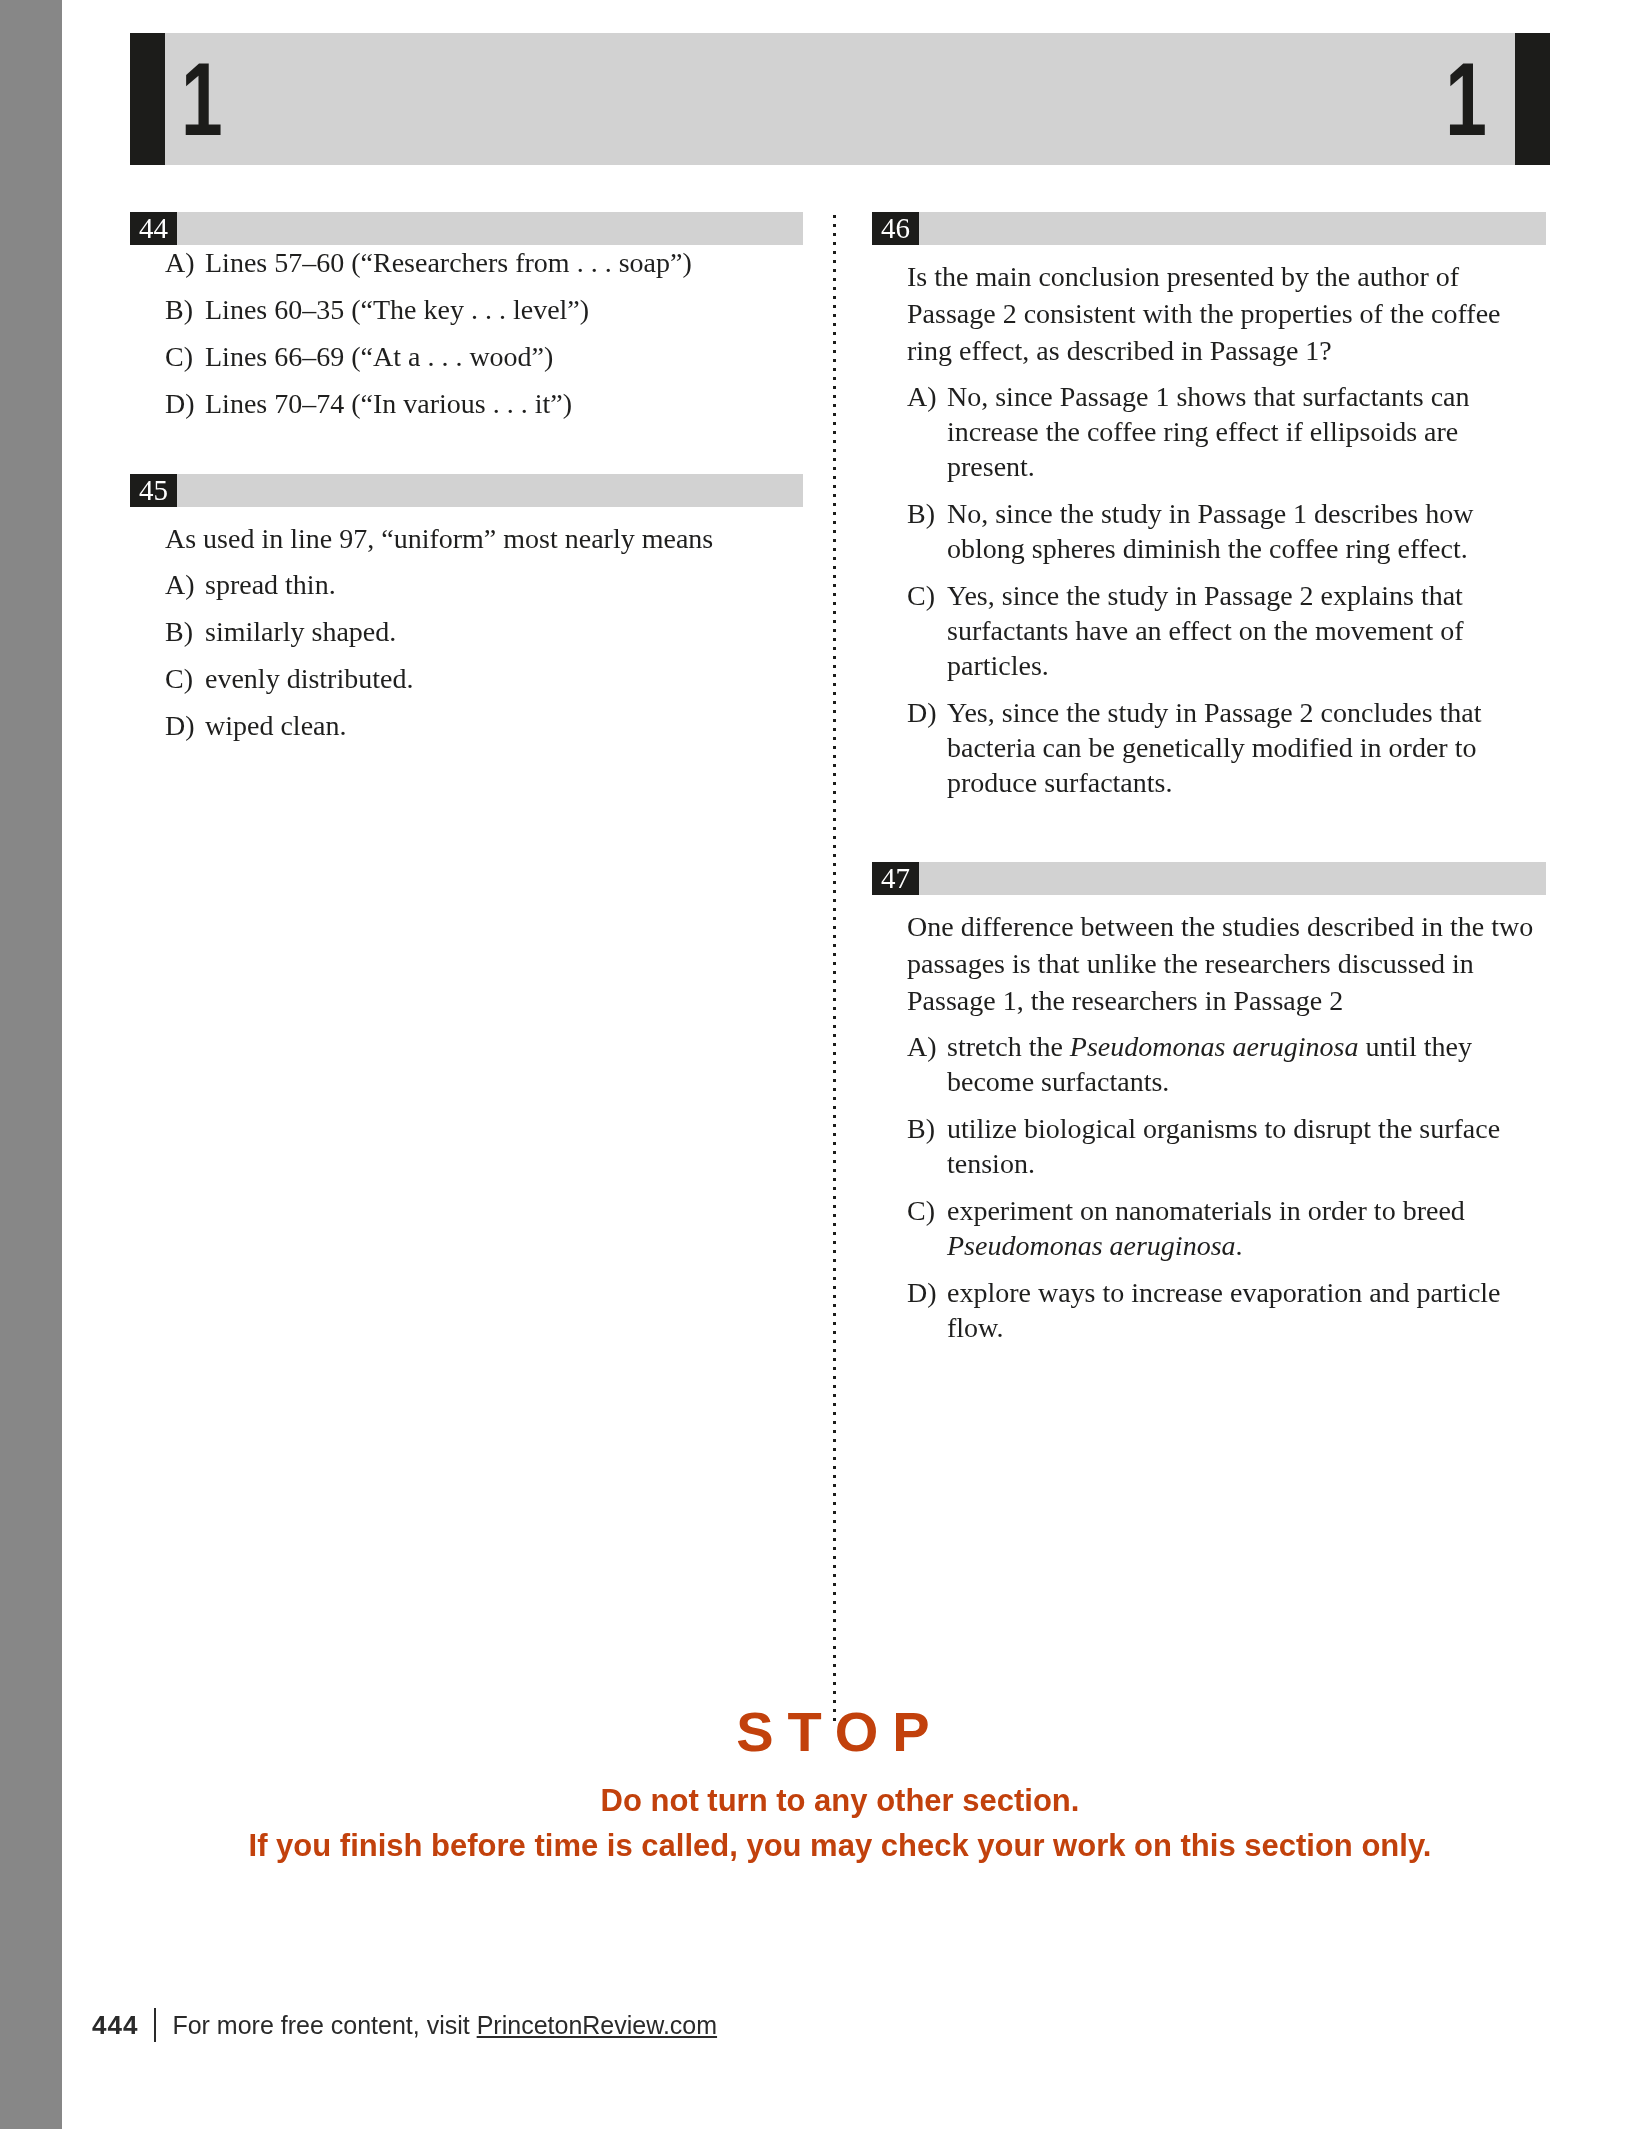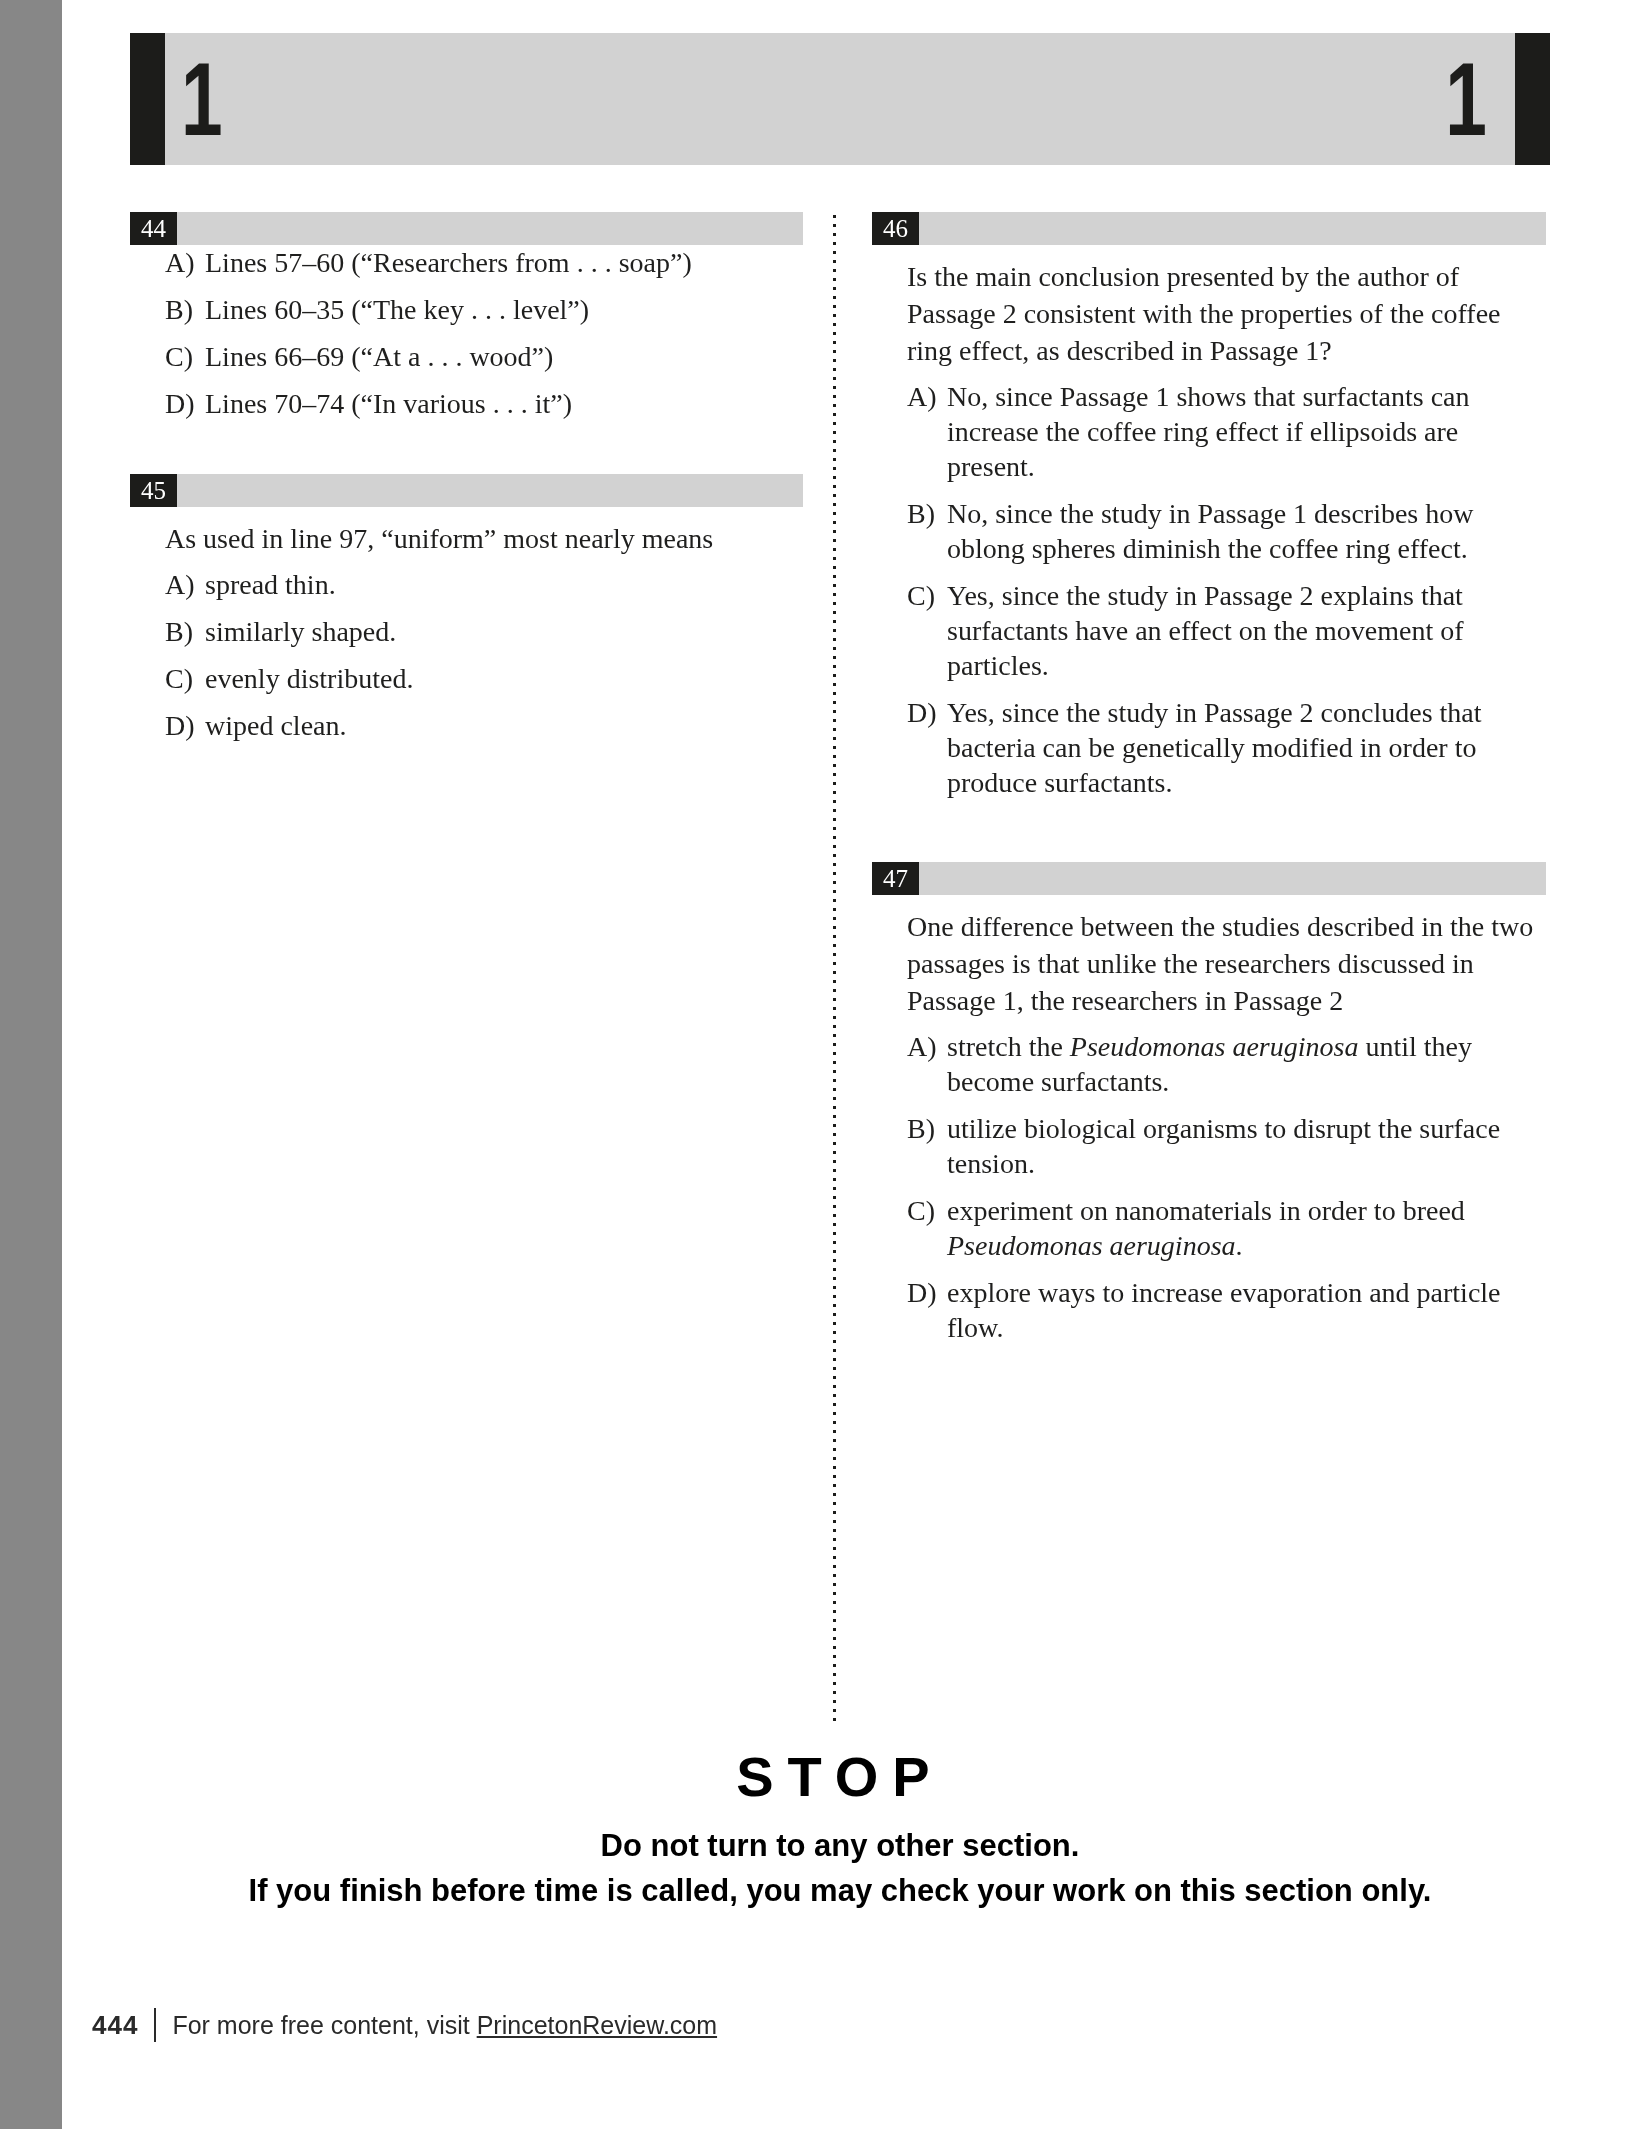--- a/index.html
+++ b/index.html
@@ -26,36 +26,36 @@
   .col.left  { left:130px; width:673px; }
   .col.right { left:872px; width:674px; }
   .divider {
     position:absolute; left:833px; top:215px; width:3px; height:1512px;
     background-image:repeating-linear-gradient(to bottom, #1c1c1a 0 3px, transparent 3px 9px);
   }
 
   
   .qbar { display:flex; height:33px; }
   .qnum {
-    width:47px; background:#1c1c1a; color:#ffffff; font-size:25px;
+    width:47px; background:#1c1c1a; color:#ffffff; font-size:29px;
     display:flex; align-items:center; justify-content:center;
   }
   .qbar-fill { flex:1; background:#d2d2d2; }
   .qtext { margin:13px 0 10px 35px; font-size:28px; line-height:37px; }
   .choice { display:flex; margin:0 0 12px 35px; font-size:28px; line-height:35px; }
   .choice-letter { flex:0 0 40px; }
   .choice-text { flex:1; }
   .it { font-style:italic; }
   .q-gap-45 { margin-top:53px; }
   .q-gap-47 { margin-top:62px; }
 
   
   .stop {
-    position:absolute; left:130px; top:1744px; width:1420px; text-align:center;
-    font-family:"Liberation Sans", sans-serif; color:#000000;
+    position:absolute; left:130px; top:1699px; width:1420px; text-align:center;
+    font-family:"Liberation Sans", sans-serif; color:#c2410c;
   }
   .stop-title { font-size:56px; font-weight:bold; letter-spacing:14px; margin:0 0 14px 0; }
   .stop-sub { font-size:31px; font-weight:bold; line-height:45px; margin:0; }
 
   
   .footer {
     position:absolute; left:92px; top:2008px; display:flex; align-items:center;
     font-family:"Liberation Sans", sans-serif; font-size:25px; color:#2a2a2a;
   }
   .footer-page { font-weight:bold; font-size:26px; letter-spacing:1px; }

